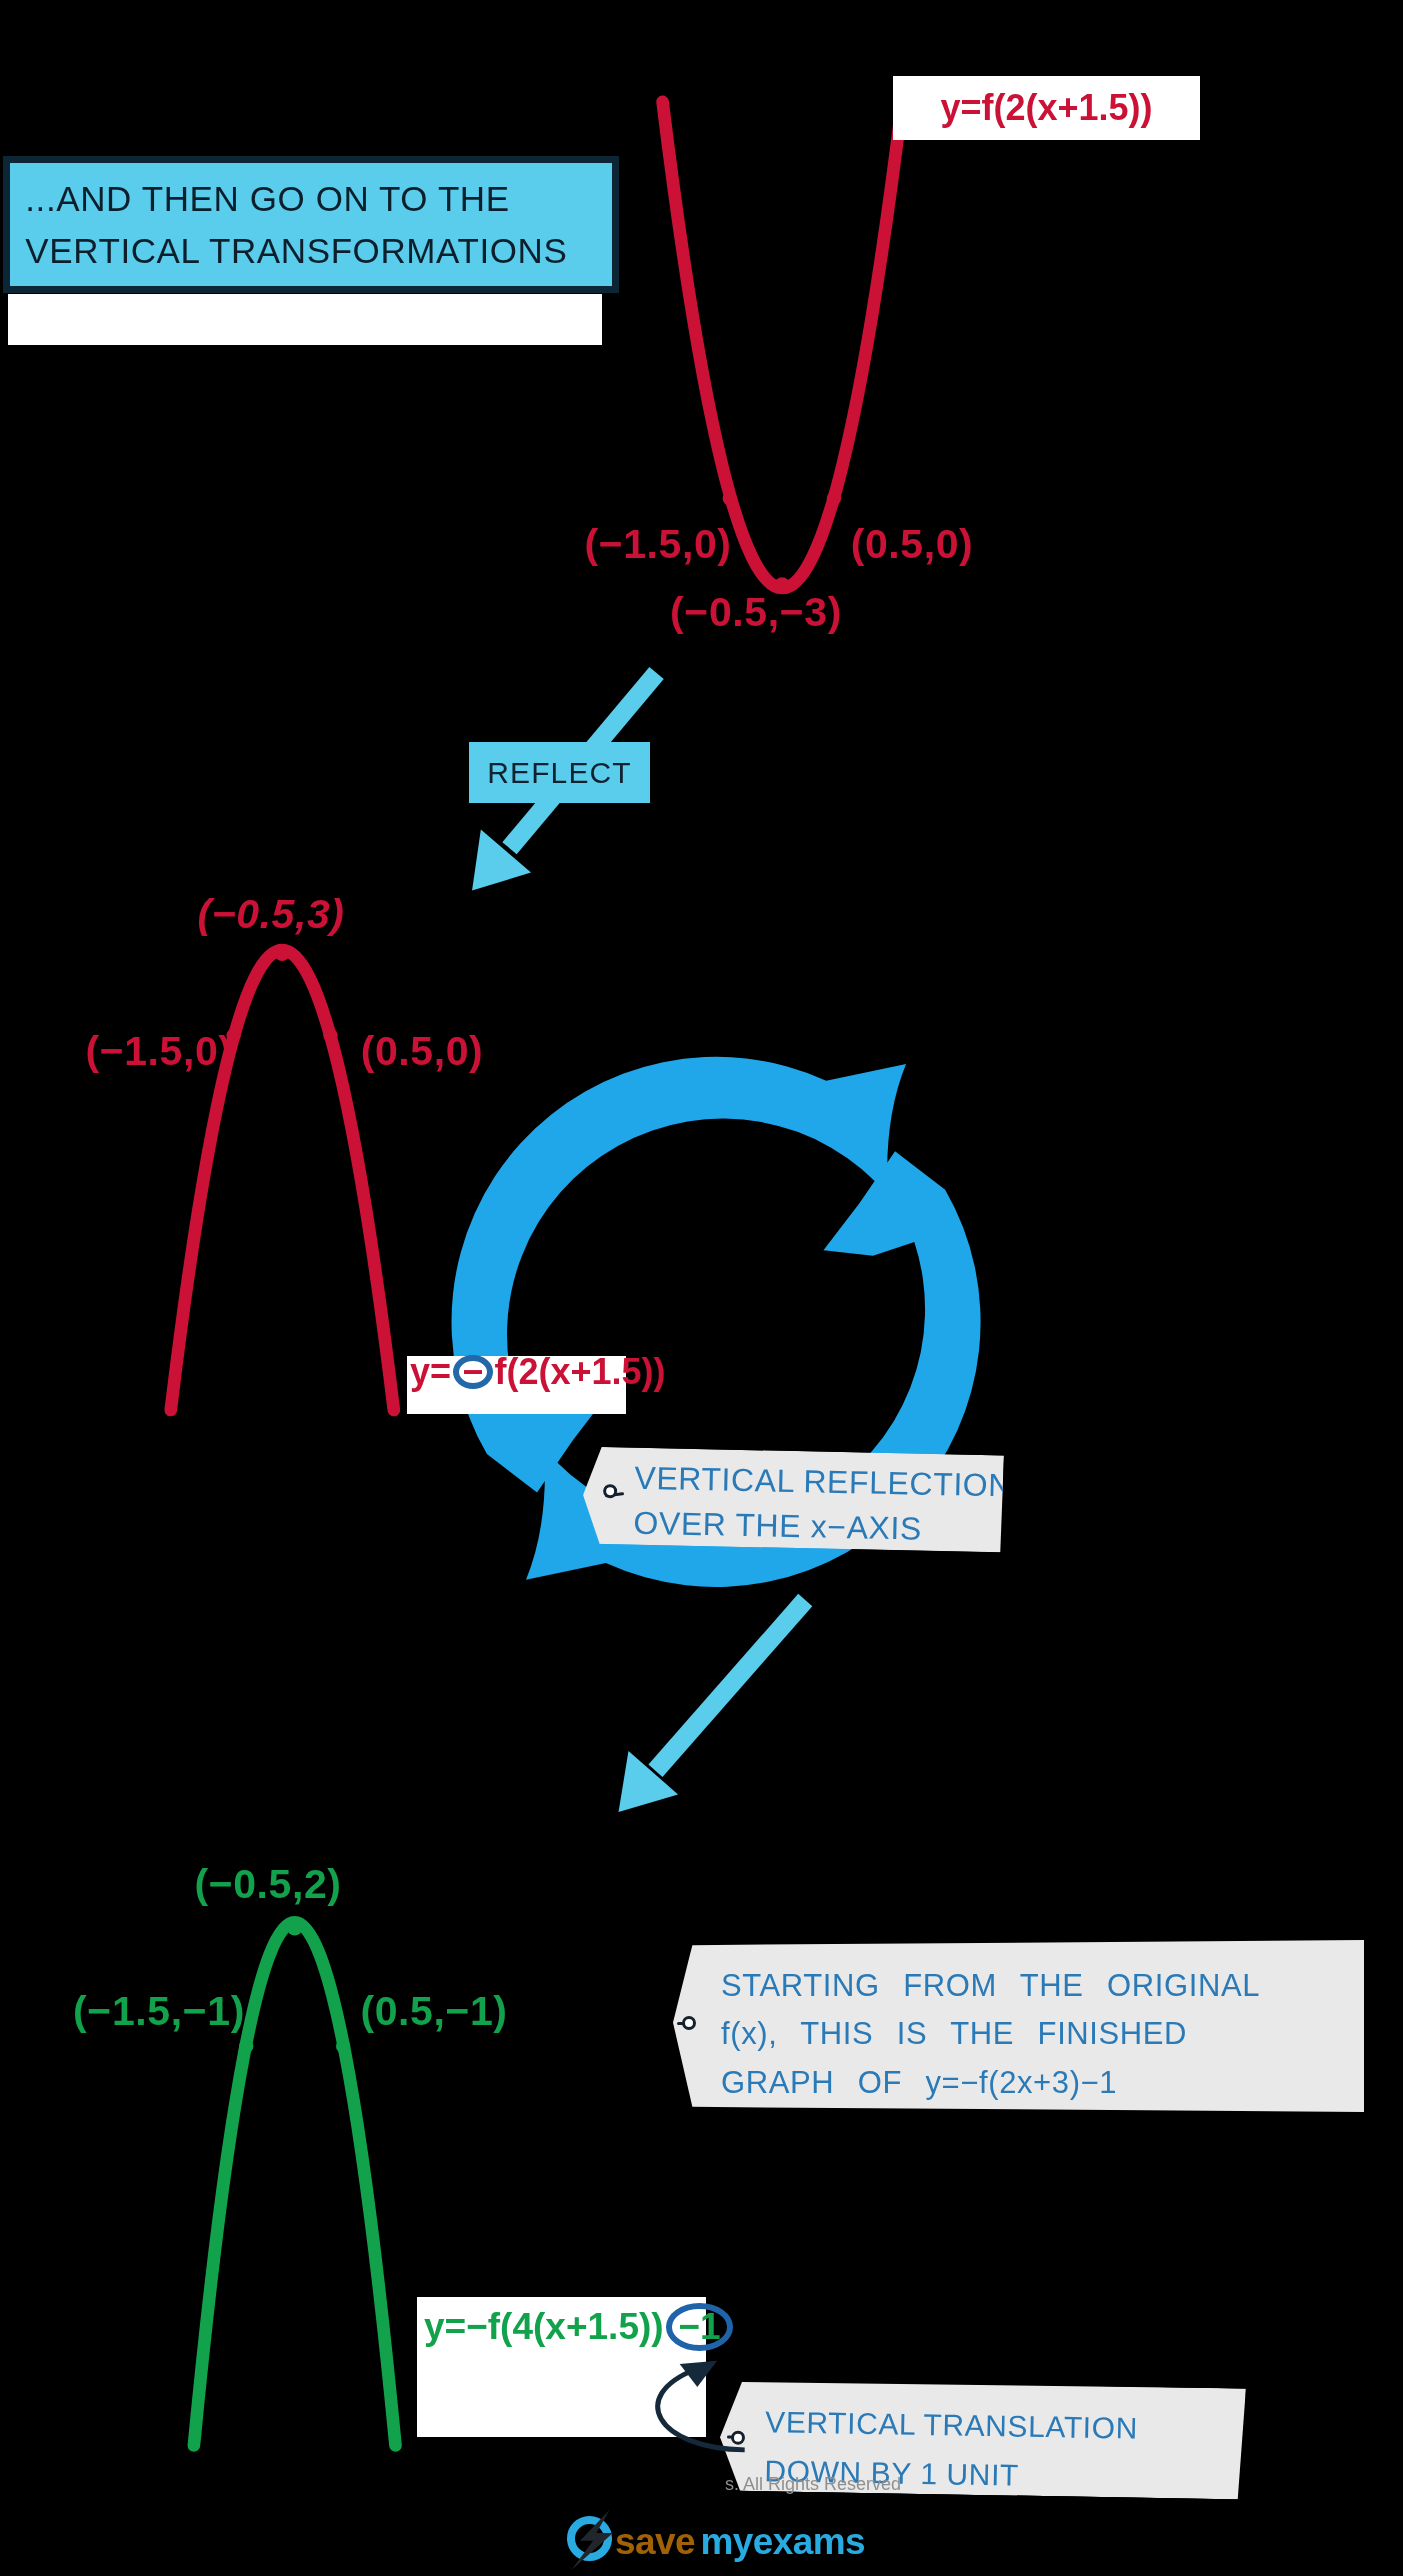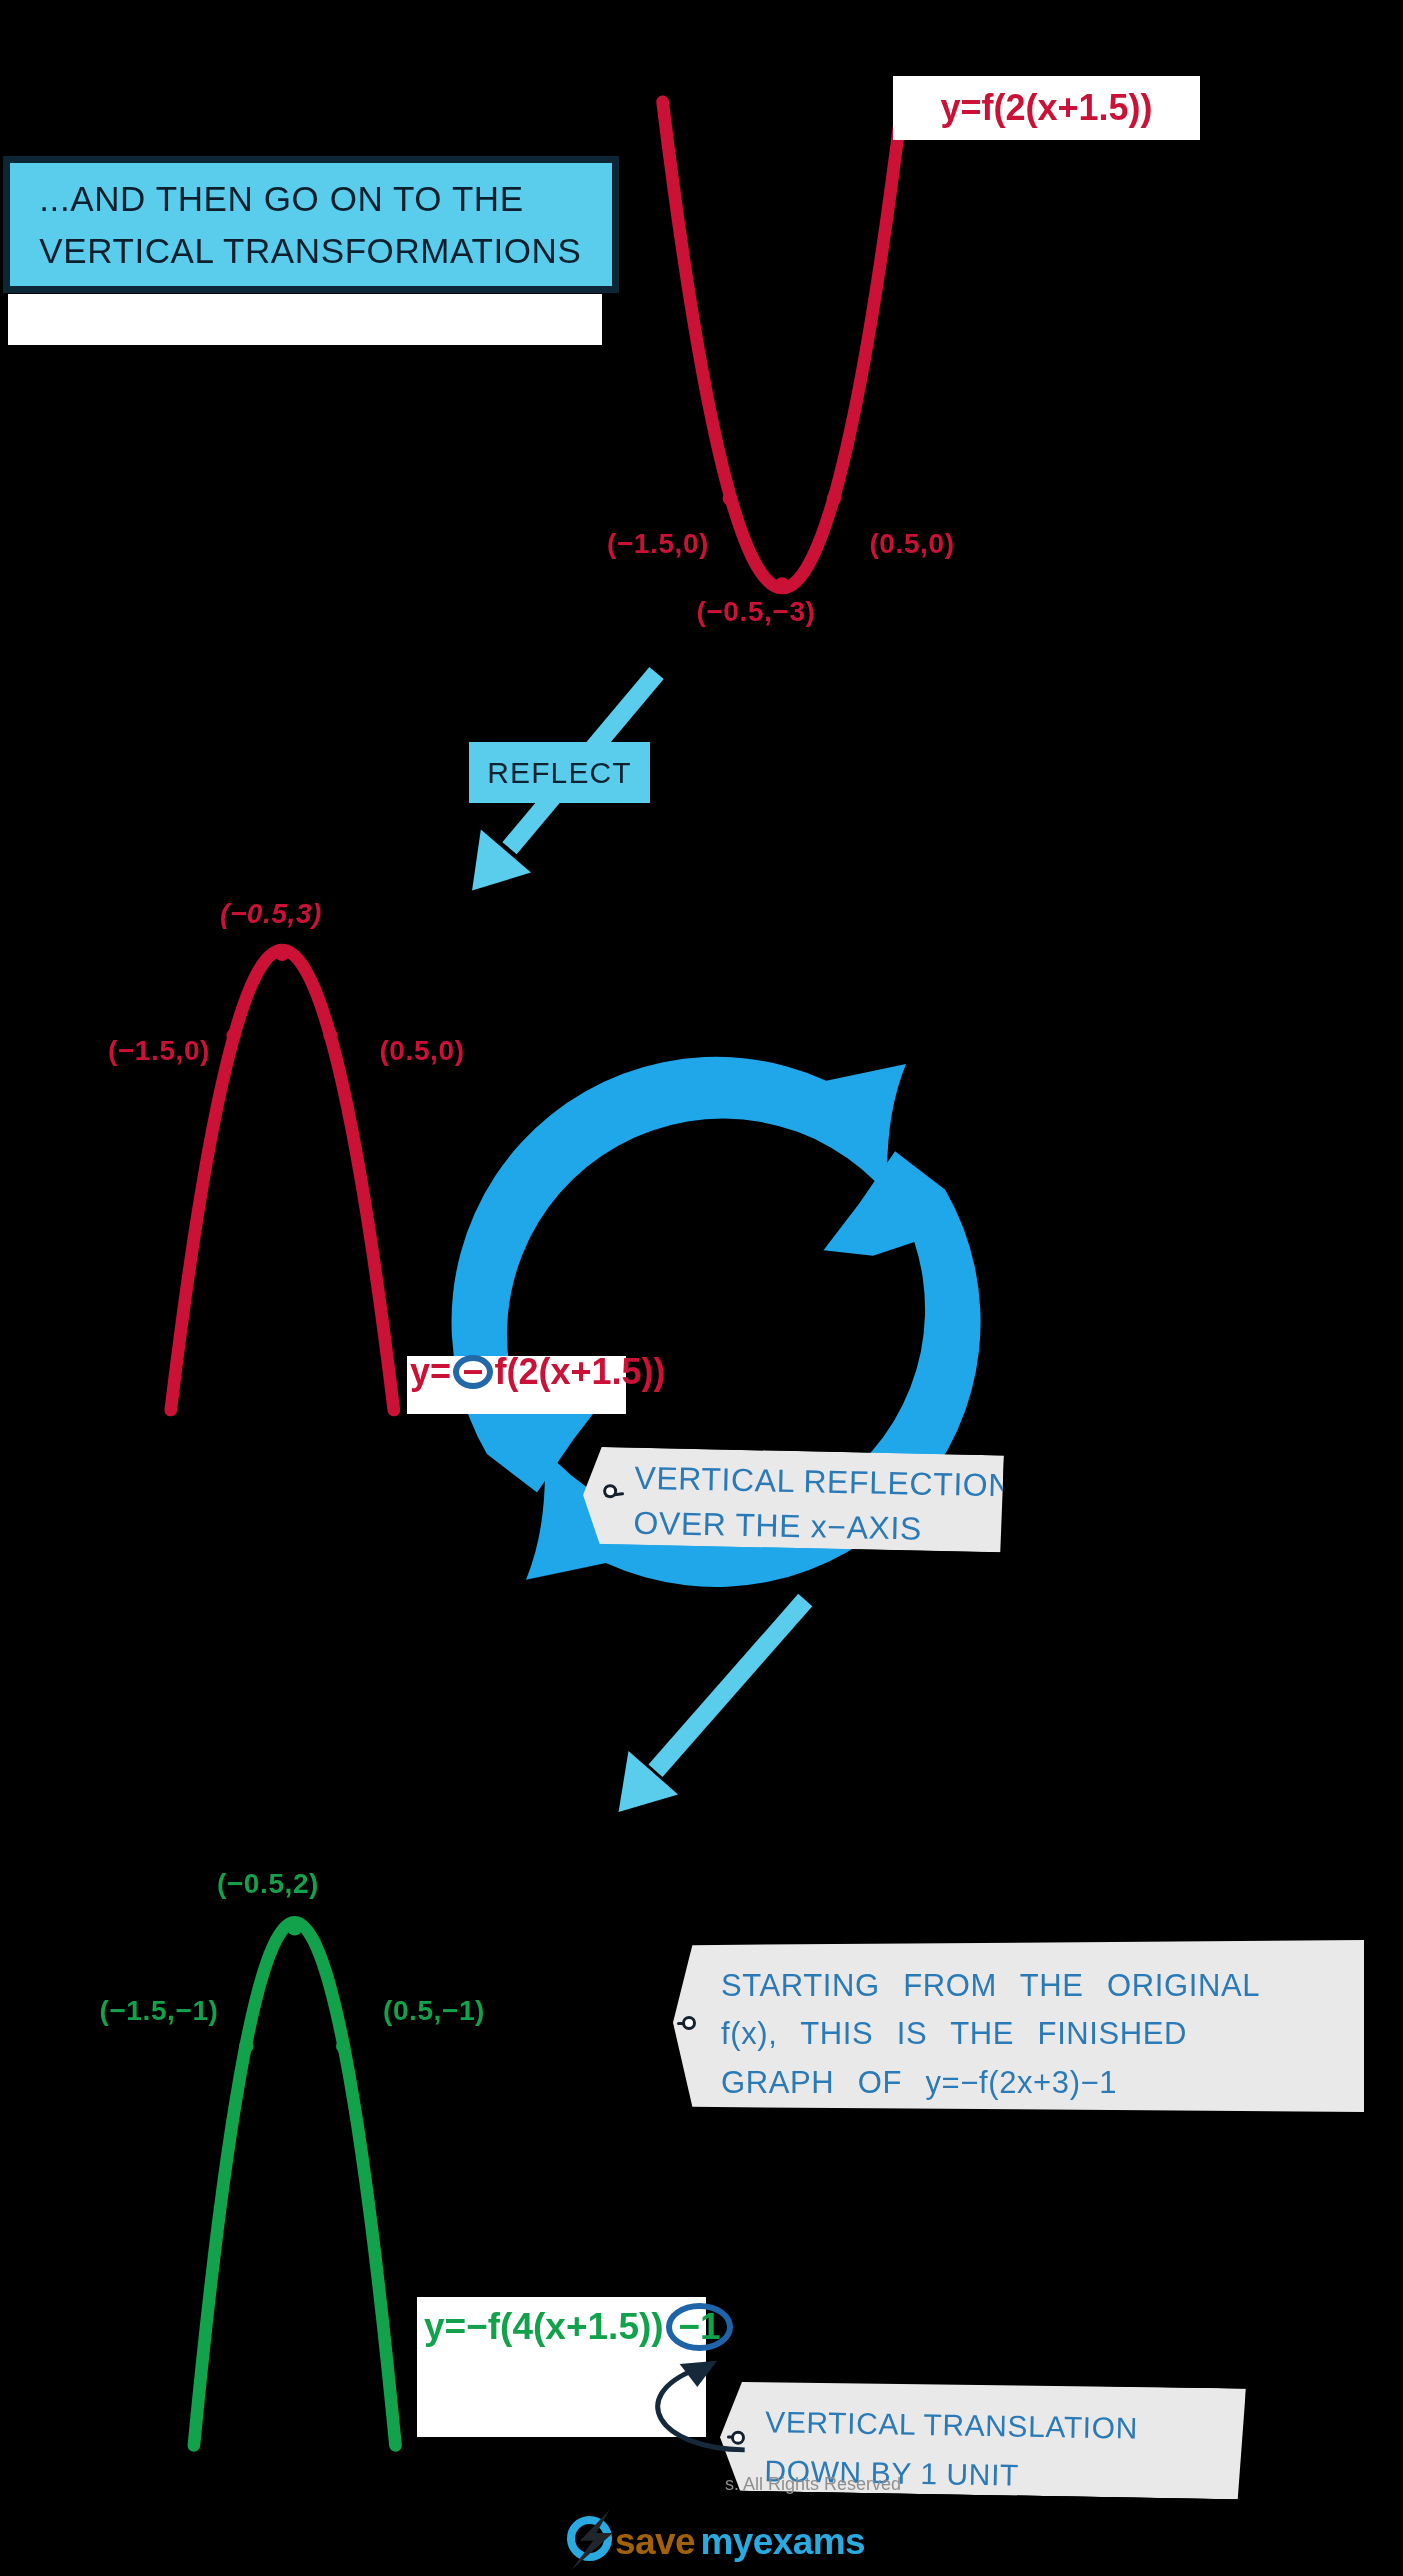--- a/index.html
+++ b/index.html
@@ -5,21 +5,21 @@
   html,body{margin:0;padding:0;background:#000;}
   .stage{position:relative;width:1404px;height:2576px;background:#000;overflow:hidden;
          font-family:"Liberation Sans",sans-serif;}
   .abs{position:absolute;}
   .layer{position:absolute;left:0;top:0;z-index:1;}
   .layer2{position:absolute;left:0;top:0;z-index:5;pointer-events:none;}
 
   
   .banner{left:3.3px;top:156px;width:616px;height:137px;background:#59CDEB;
           border:7.7px solid #0C2636;box-sizing:border-box;z-index:3;
-          display:flex;flex-direction:column;justify-content:center;padding-left:29px;}
+          display:flex;flex-direction:column;justify-content:center;padding-left:15px;}
   .banner .bline{font-size:35px;color:#0D1F2D;letter-spacing:0.6px;line-height:52px;white-space:nowrap;}
   .whitestrip{left:7.7px;top:294px;width:594px;height:51px;background:#ffffff;z-index:3;}
 
   
   .eqbox1{left:893px;top:76px;width:307px;height:64px;background:#ffffff;z-index:3;
           display:flex;align-items:center;justify-content:center;}
   .eqtext1{font-size:36px;font-weight:700;color:#CB1236;white-space:nowrap;}
 
   .midwhite{left:407px;top:1356px;width:219px;height:58px;background:#ffffff;z-index:3;}
   .mideq{left:410px;top:1351px;z-index:4;font-size:36px;font-weight:700;color:#CB1236;
@@ -36,21 +36,21 @@
                box-sizing:border-box;margin-left:2.2px;}
 
   
   .stepbox{background:#59CDEB;z-index:3;display:flex;align-items:center;justify-content:center;}
   .reflectbox{left:469px;top:742px;width:181px;height:61px;}
   .translatebox{left:551px;top:1669px;width:343px;height:62px;}
   .stepbox span{font-size:30px;color:#0E2230;letter-spacing:1.1px;white-space:nowrap;}
   .translatebox span{word-spacing:19px;}
 
   
-  .coord{position:absolute;transform:translate(-50%,-50%);font-size:28px;font-weight:700;
+  .coord{position:absolute;transform:translate(-50%,-50%);font-size:41px;font-weight:700;
          white-space:nowrap;z-index:3;letter-spacing:0.6px;}
   .coord.red{color:#CB1236;}
   .coord.green{color:#13A24C;}
 
   
   .tag{position:absolute;background:#E9E9E9;z-index:4;}
   .tag .tline{position:absolute;color:#2B7AB8;white-space:nowrap;letter-spacing:0.6px;}
   .hole{position:absolute;width:14.3px;height:14.3px;border-radius:50%;background:#fff;
         border:3.9px solid #15212E;box-sizing:border-box;}
   .stub{position:absolute;height:3.3px;background:#15212E;border-radius:1.7px;}

